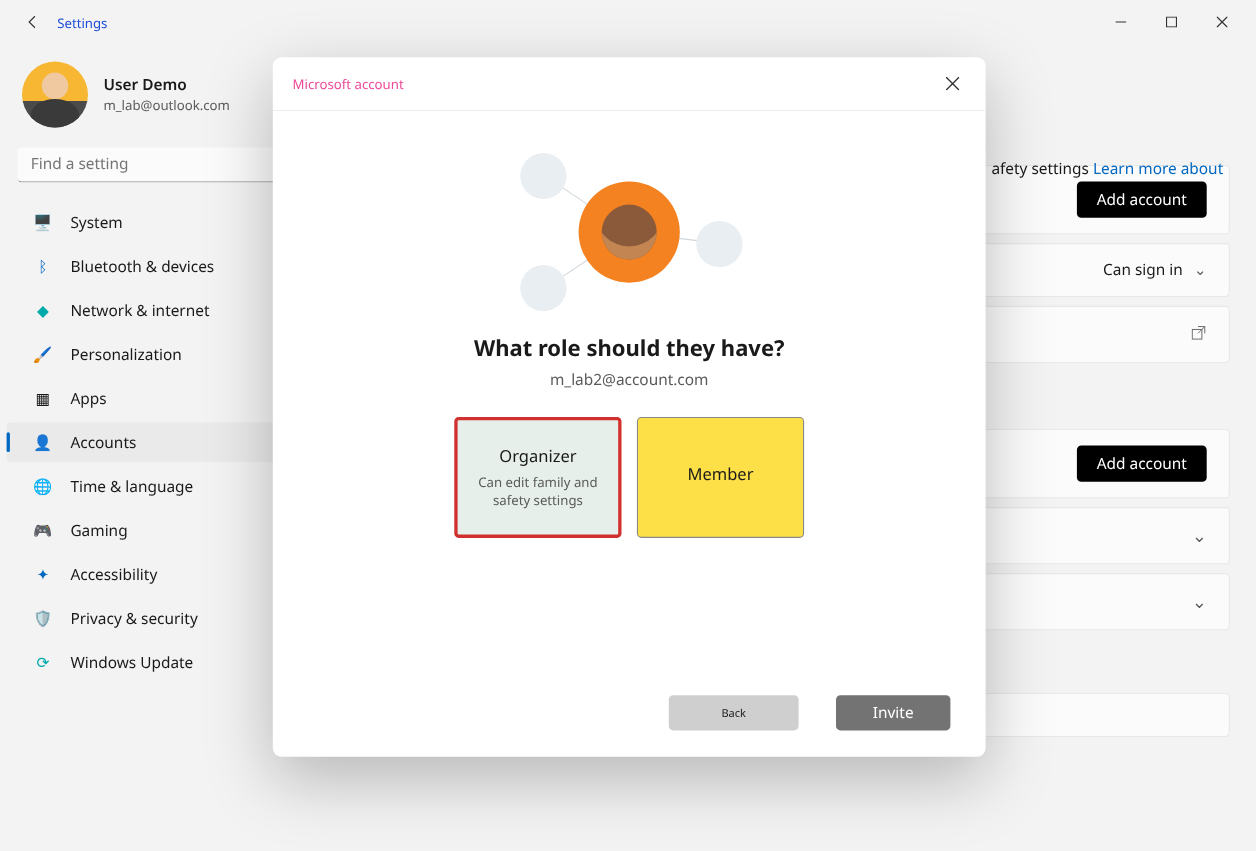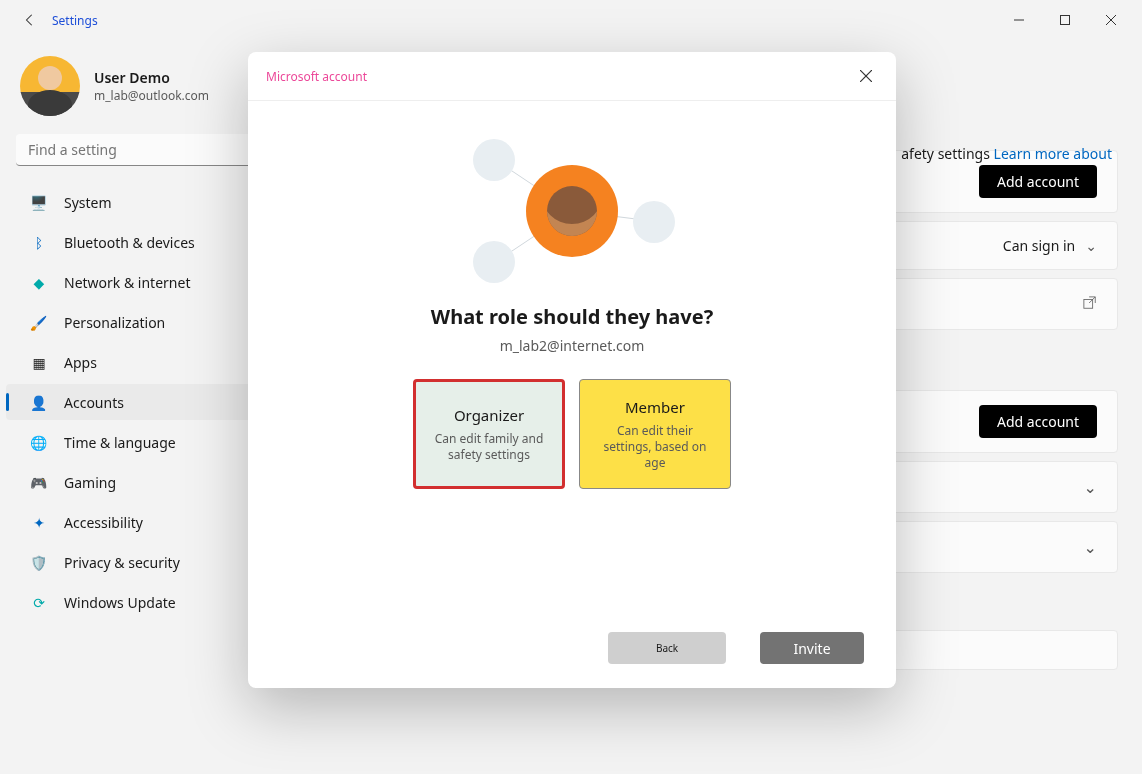--- a/index.html
+++ b/index.html
@@ -245,30 +245,29 @@
         <line x1="30" y1="30" x2="105" y2="80"></line>
           <line x1="30" y1="130" x2="105" y2="80"></line>
           <line x1="185" y1="90" x2="105" y2="80"></line>
       </svg>
       <div class="small s1"></div>
         <div class="small s2"></div>
         <div class="small s3"></div>
       <div class="big"></div>
     </div>
     <div class="modal-heading">What role should they have?</div>
-    <div class="modal-sub">m_lab2@internet.com</div>
+    <div class="modal-sub">m_lab2@account.com</div>
 
     <div class="role-row">
       <div class="role-card selected">
         <div class="role-title">Organizer</div>
         <div class="role-desc">Can edit family and safety settings</div>
       </div>
       <div class="role-card plain">
         <div class="role-title">Member</div>
-        <div class="role-desc">Can edit their settings, based on age</div>
       </div>
     </div>
   </div>
   <div class="modal-foot">
     <button class="btn-back">Back</button>
     <button class="btn-invite">Invite</button>
   </div>
 </div>
 
 </body></html>

